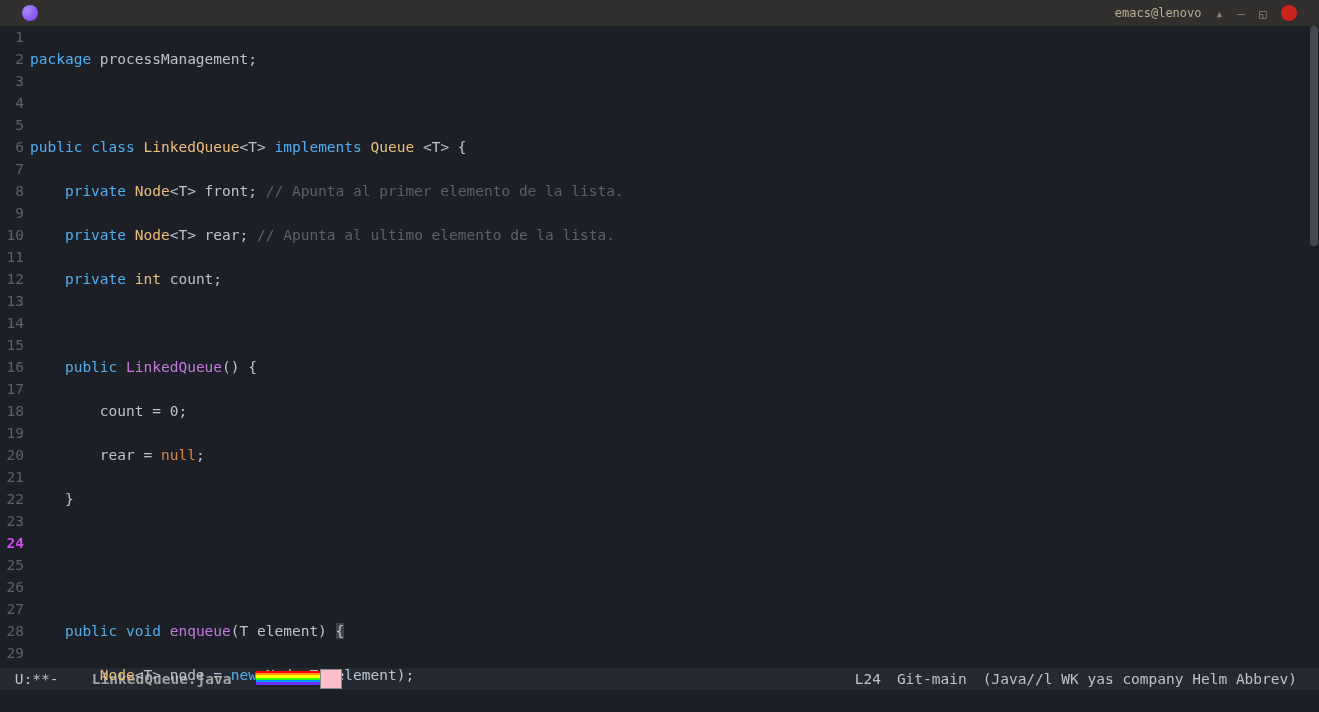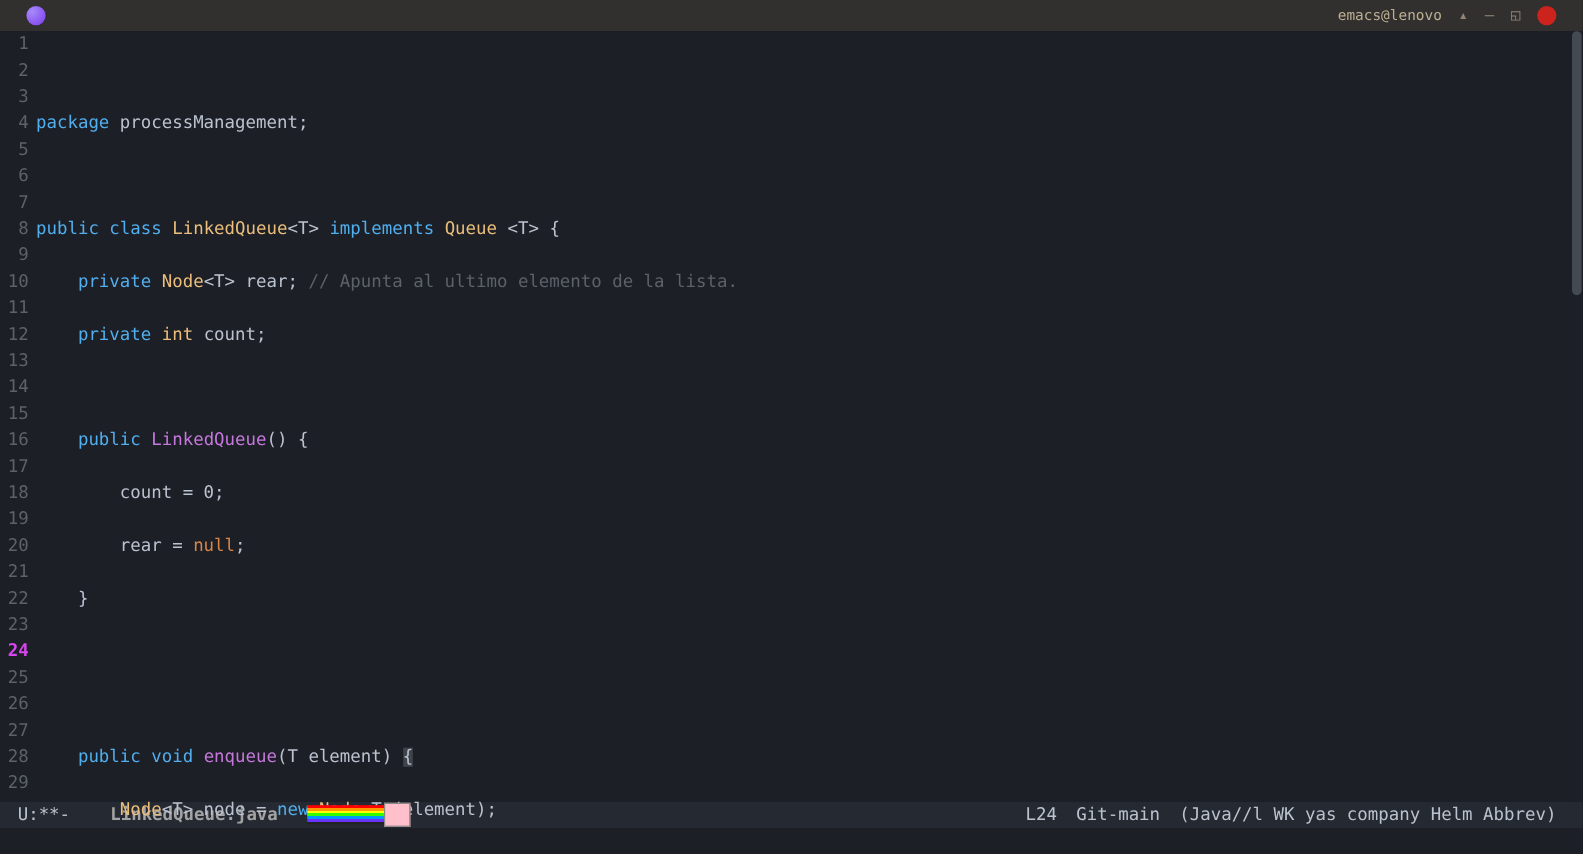--- a/index.html
+++ b/index.html
@@ -49,21 +49,20 @@
   padding-right: 4px;
   color: #5b6268;
   user-select: none;
   line-height: 22px;
 }
 .code {
   flex: 1;
   white-space: pre;
   line-height: 22px;
   padding-left: 2px;
-  margin-top: 44px;
 }
 .line { display: block; }
 .current-line-num { color: #d946ef; font-weight: bold; }
 .kw { color: #51afef; }
 .type { color: #ecbe7b; }
 .const { color: #da8548; }
 .comment { color: #5b6268; }
 .fn { color: #c678dd; }
 .hl-brace { background: #3f444a; }
 .scrollbar {
@@ -159,20 +158,21 @@
       <div>25</div>
       <div>26</div>
       <div>27</div>
       <div>28</div>
       <div>29</div>
     </div>
   <div class="code">
 <span class="line"><span class="kw">package</span><span> processManagement;</span></span>
 <span class="line"> </span>
 <span class="line"><span class="kw">public</span> <span class="kw">class</span> <span class="type">LinkedQueue</span><span>&lt;T&gt;</span> <span class="kw">implements</span> <span class="type">Queue</span><span> &lt;T&gt; {</span></span>
+<span class="line"><span>    </span><span class="kw">private</span> <span class="type">Node</span><span>&lt;T&gt; front; </span><span class="comment">// Apunta al primer elemento de la lista.</span></span>
 <span class="line"><span>    </span><span class="kw">private</span> <span class="type">Node</span><span>&lt;T&gt; rear; </span><span class="comment">// Apunta al ultimo elemento de la lista.</span></span>
 <span class="line"><span>    </span><span class="kw">private</span> <span class="type">int</span><span> count;</span></span>
 <span class="line"> </span>
 <span class="line"><span>    </span><span class="kw">public</span> <span class="fn">LinkedQueue</span><span>() {</span></span>
 <span class="line"><span>        count = 0;</span></span>
 <span class="line"><span>        rear = </span><span class="const">null</span><span>;</span></span>
 <span class="line"><span>    }</span></span>
 <span class="line"> </span>
 <span class="line"><span>    </span></span>
 <span class="line"><span>    </span><span class="kw">public</span> <span class="kw">void</span> <span class="fn">enqueue</span><span>(T element) </span><span class="hl-brace">{</span></span>

